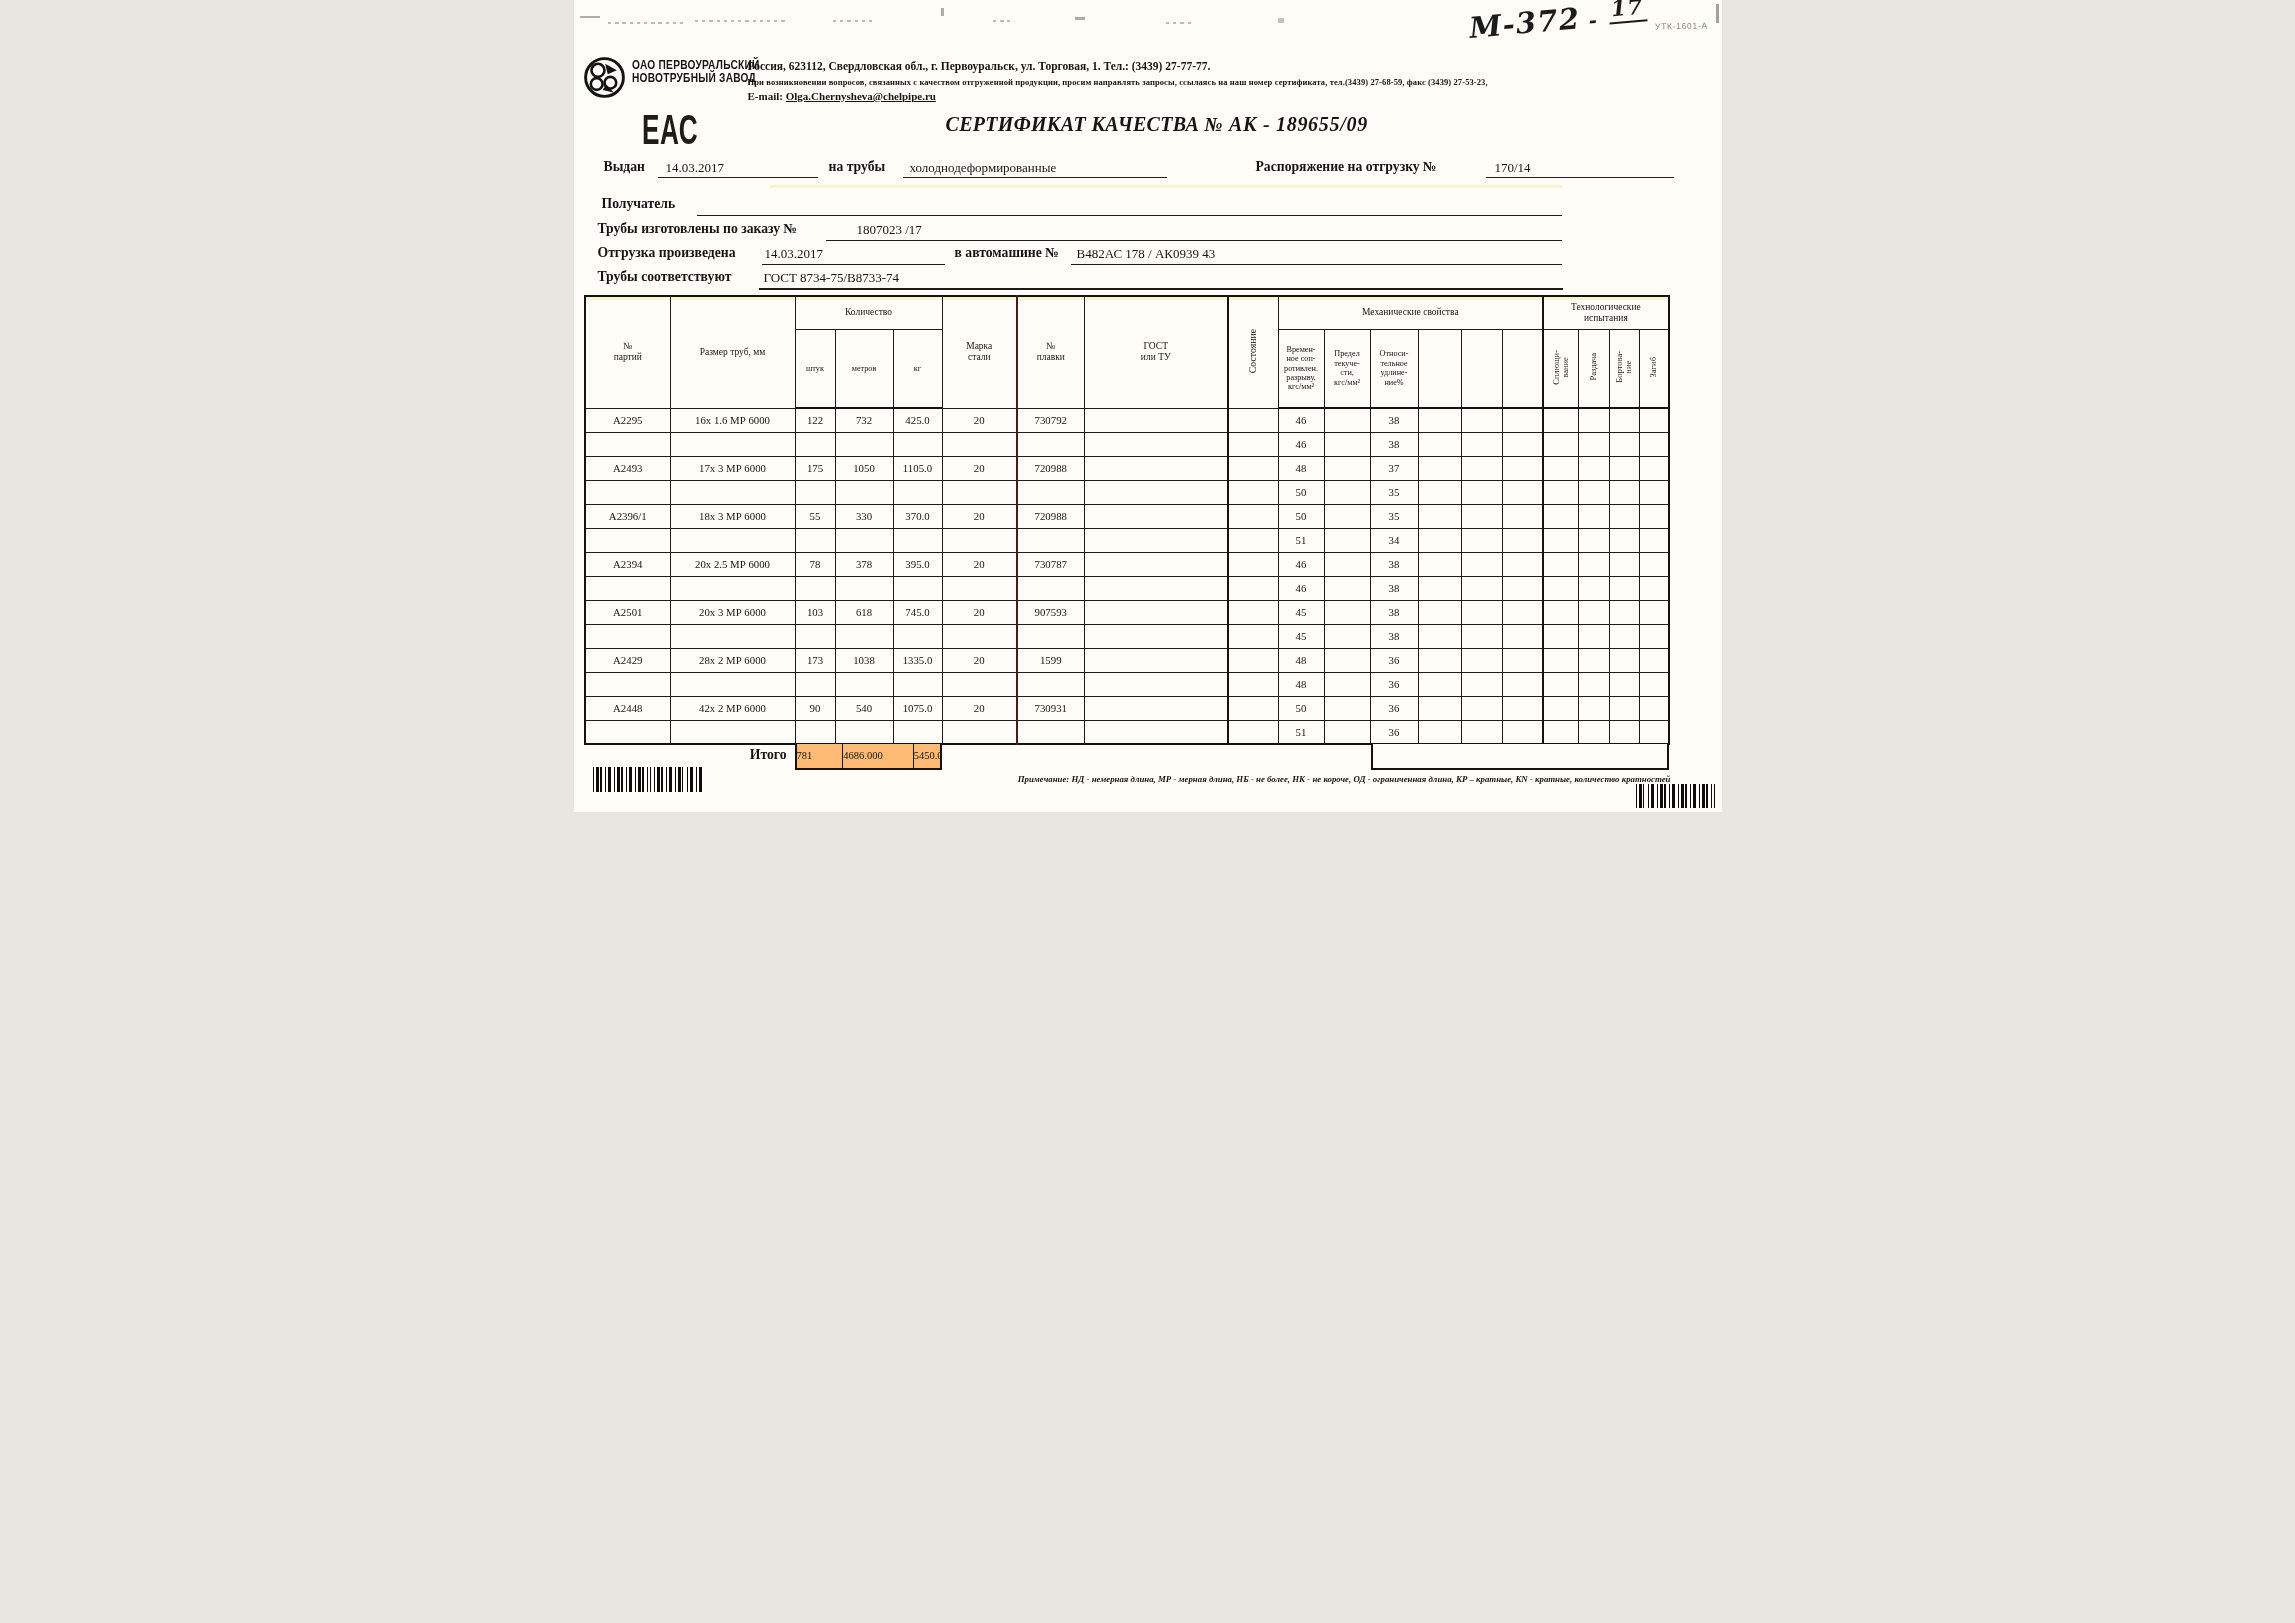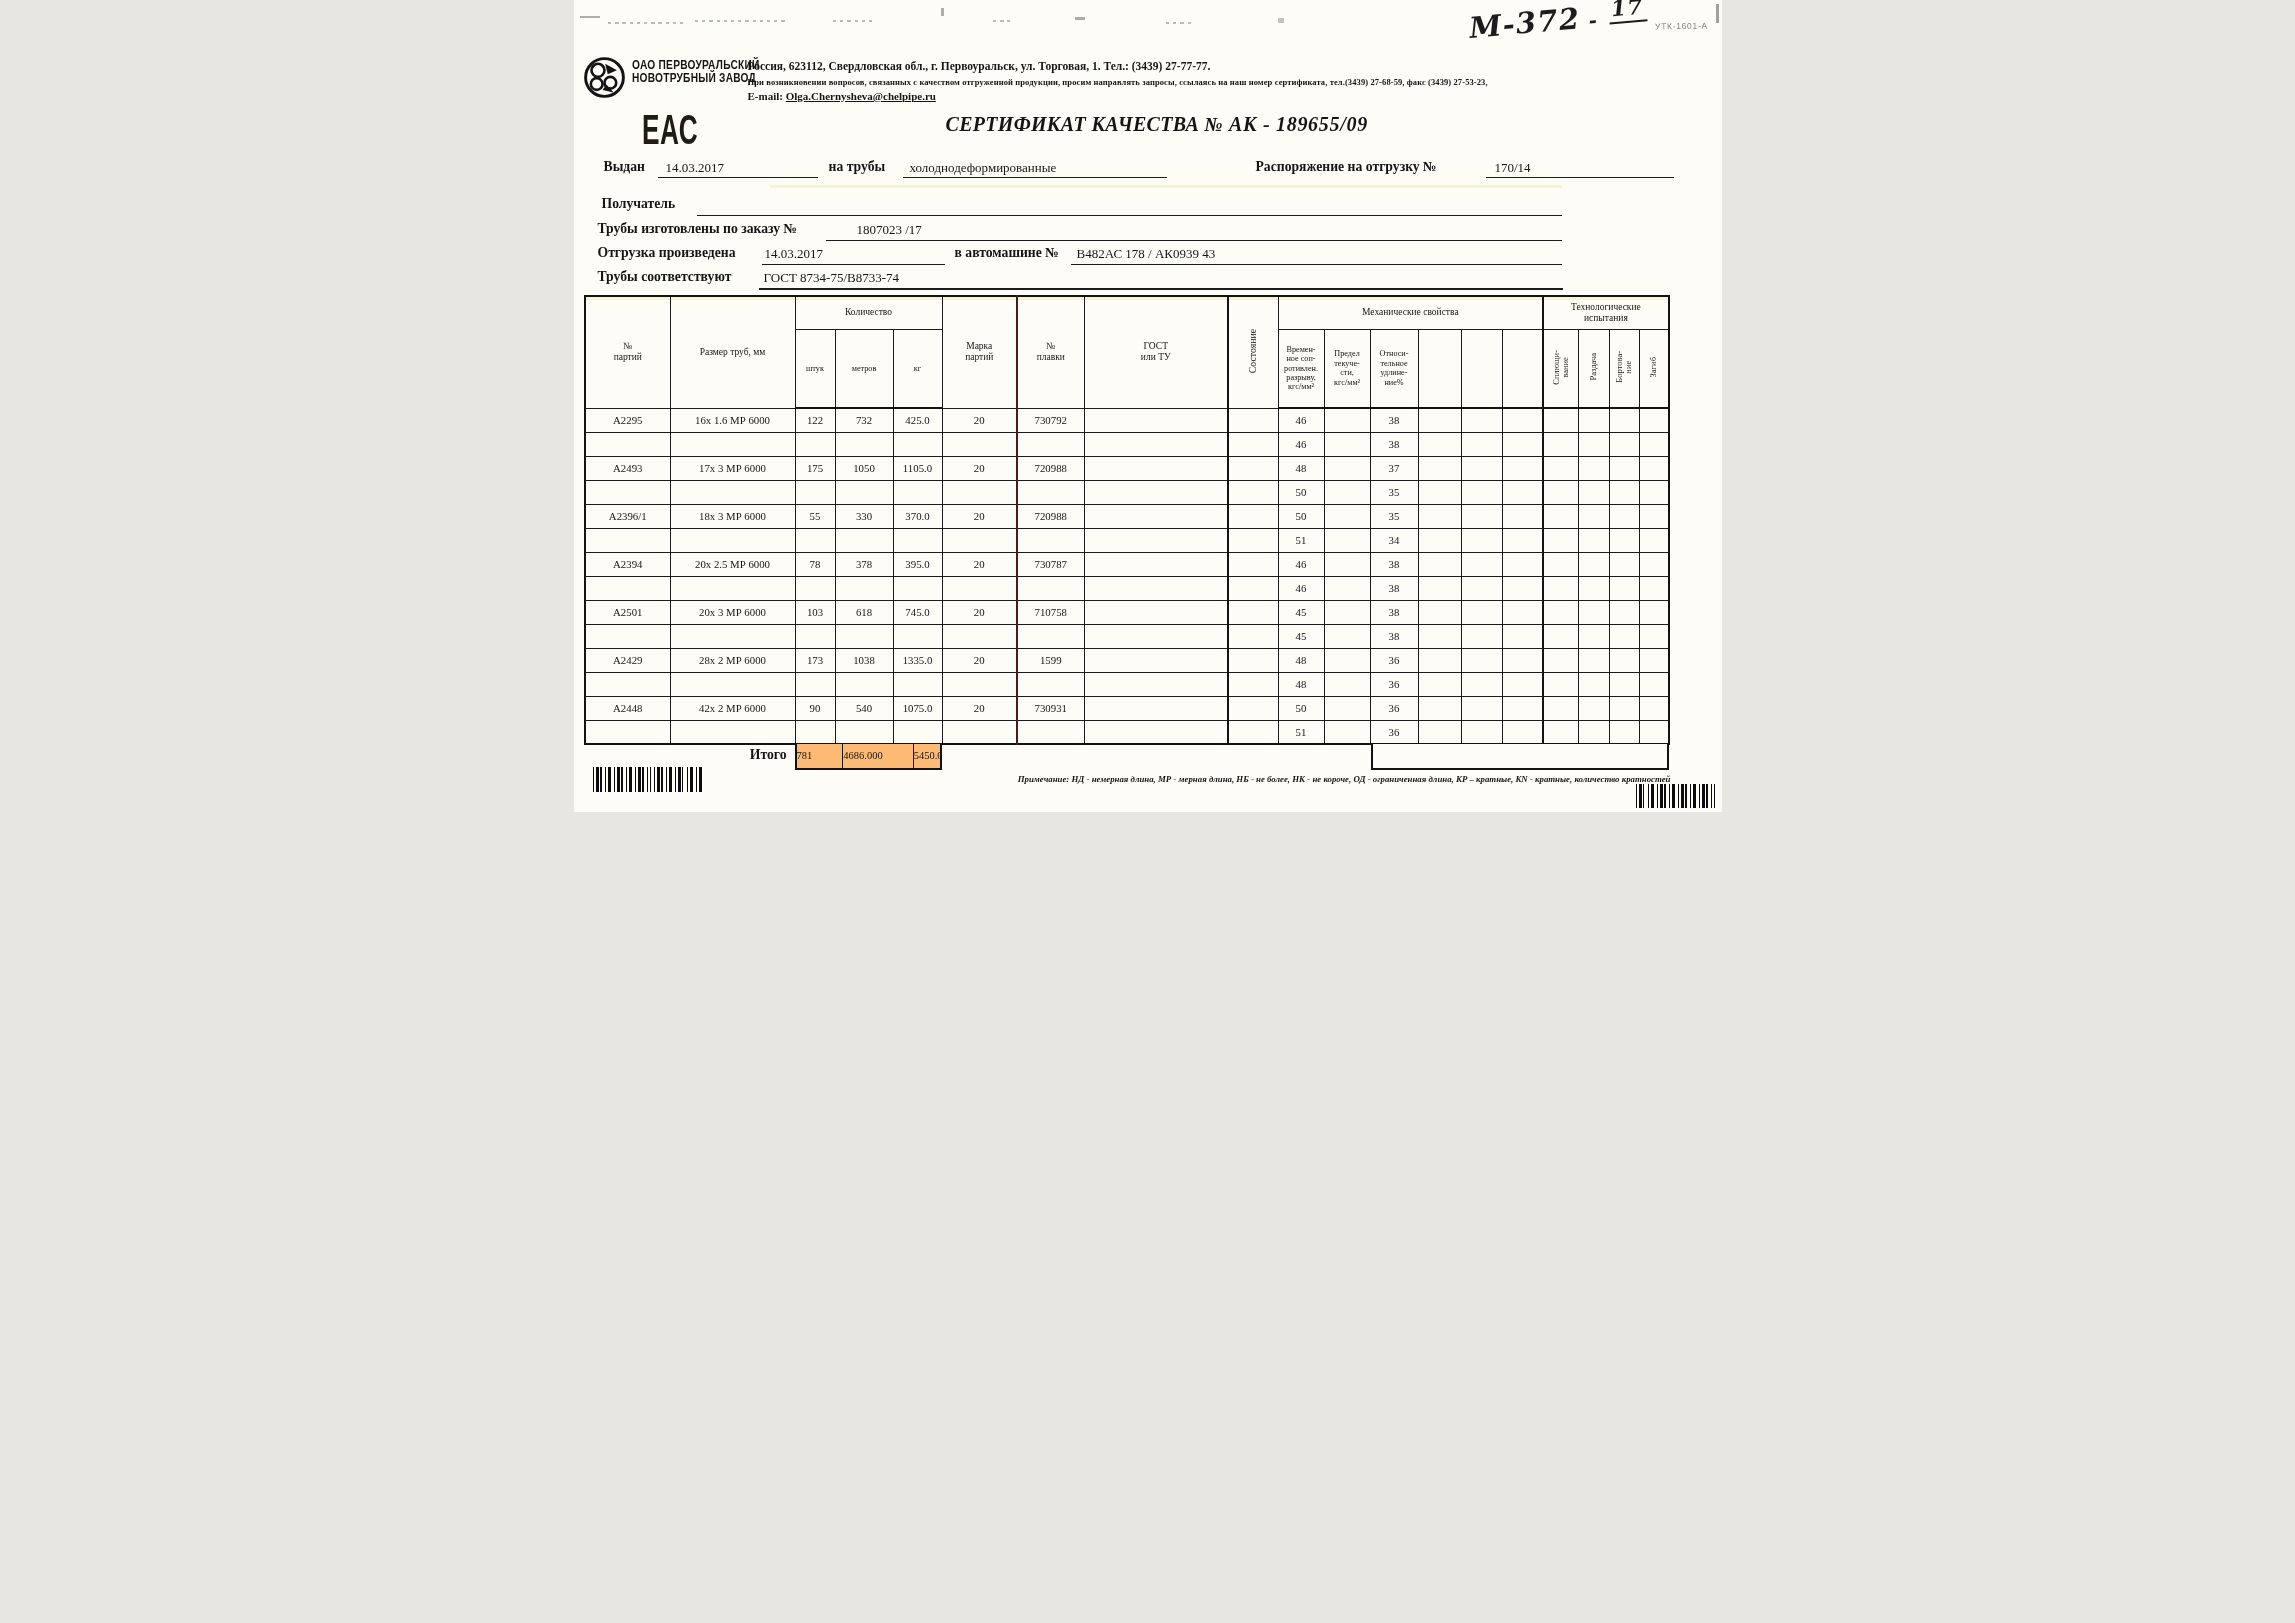--- a/index.html
+++ b/index.html
@@ -177,21 +177,21 @@
         <col style="width:30px">
         <col style="width:29.5px">
     </colgroup>
     <thead>
       <tr style="height:33px;">
         <th rowspan="2">№
 партий</th>
         <th rowspan="2">Размер труб, мм</th>
         <th colspan="3" class="bl-navy">Количество</th>
         <th rowspan="2">Марка
-партий</th>
+стали</th>
         <th rowspan="2" class="bl-maroon">№
 плавки</th>
         <th rowspan="2">ГОСТ
 или ТУ</th>
         <th rowspan="2" class="bl-thick"><span class="vtext big">Состояние</span></th>
         <th colspan="6">Механические свойства</th>
         <th colspan="4" class="bl-thick">Технологические
 испытания</th>
       </tr>
       <tr class="sub" style="height:79px;">
@@ -391,21 +391,21 @@
           <td></td>
           <td></td>
         </tr>
         <tr>
           <td>А2501</td>
           <td>20х 3 МР 6000</td>
           <td class="bl-navy">103</td>
           <td>618</td>
           <td>745.0</td>
           <td>20</td>
-          <td class="bl-maroon">710758</td>
+          <td class="bl-maroon">907593</td>
           <td></td>
           <td class="bl-thick"></td>
           <td>45</td>
           <td></td>
           <td>38</td>
           <td></td>
           <td></td>
           <td></td>
           <td class="bl-thick"></td>
           <td></td>

